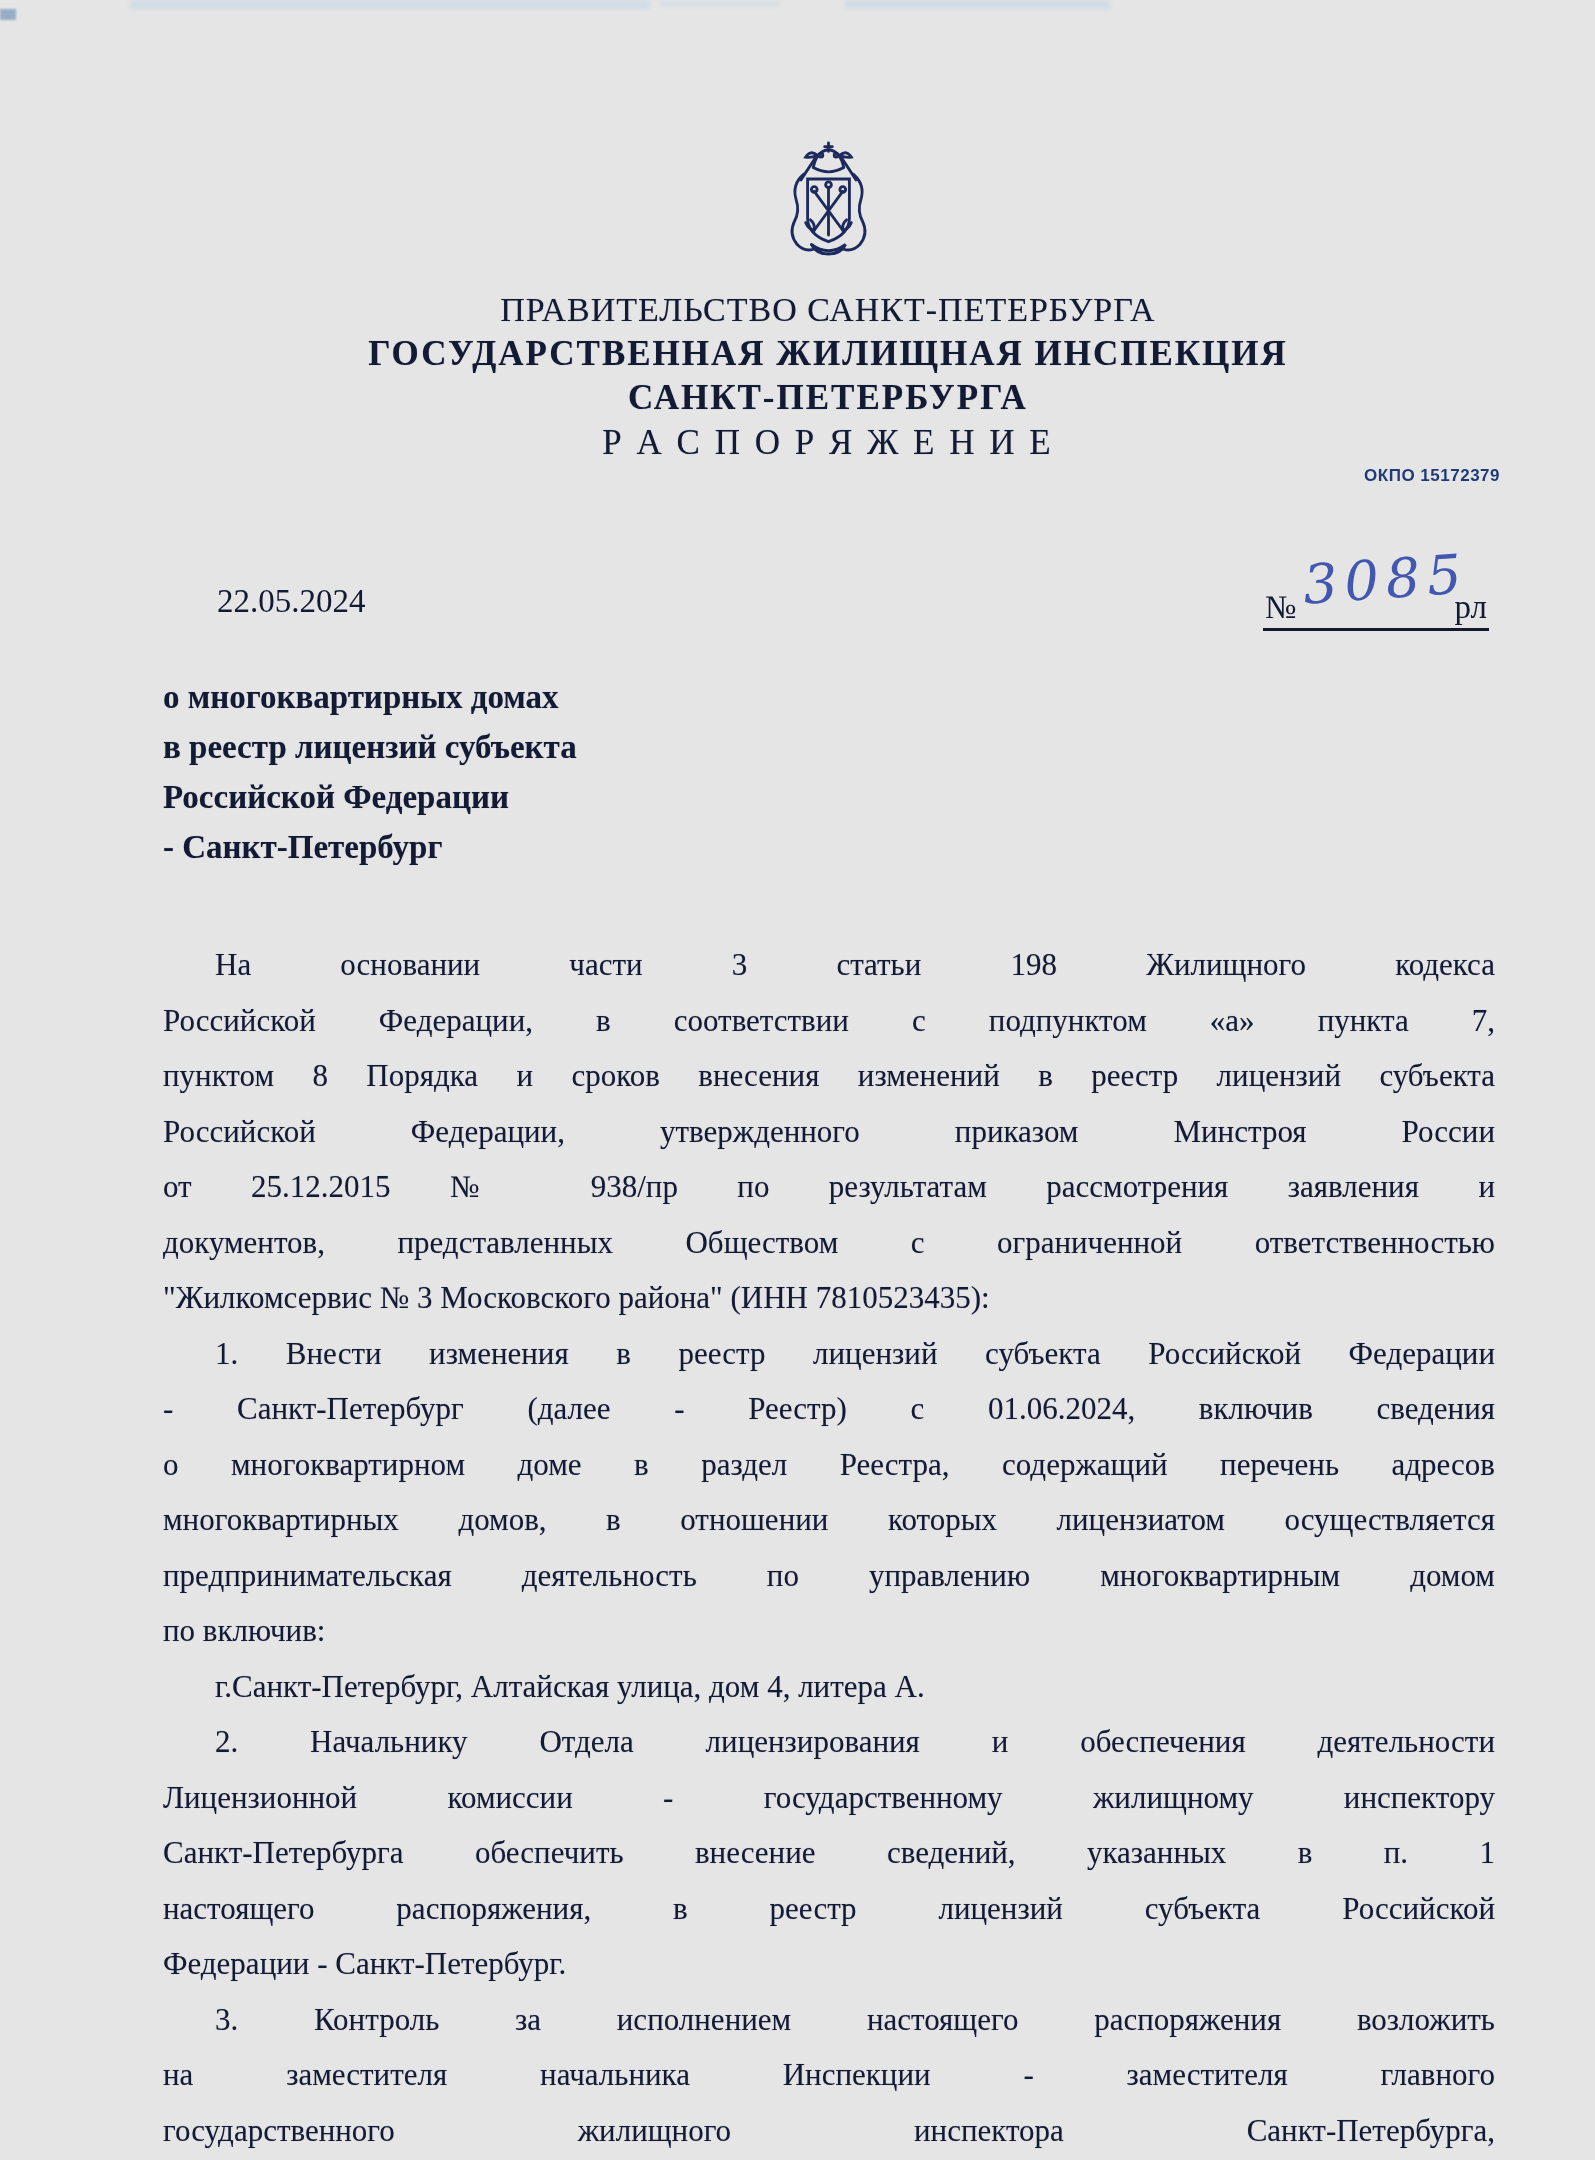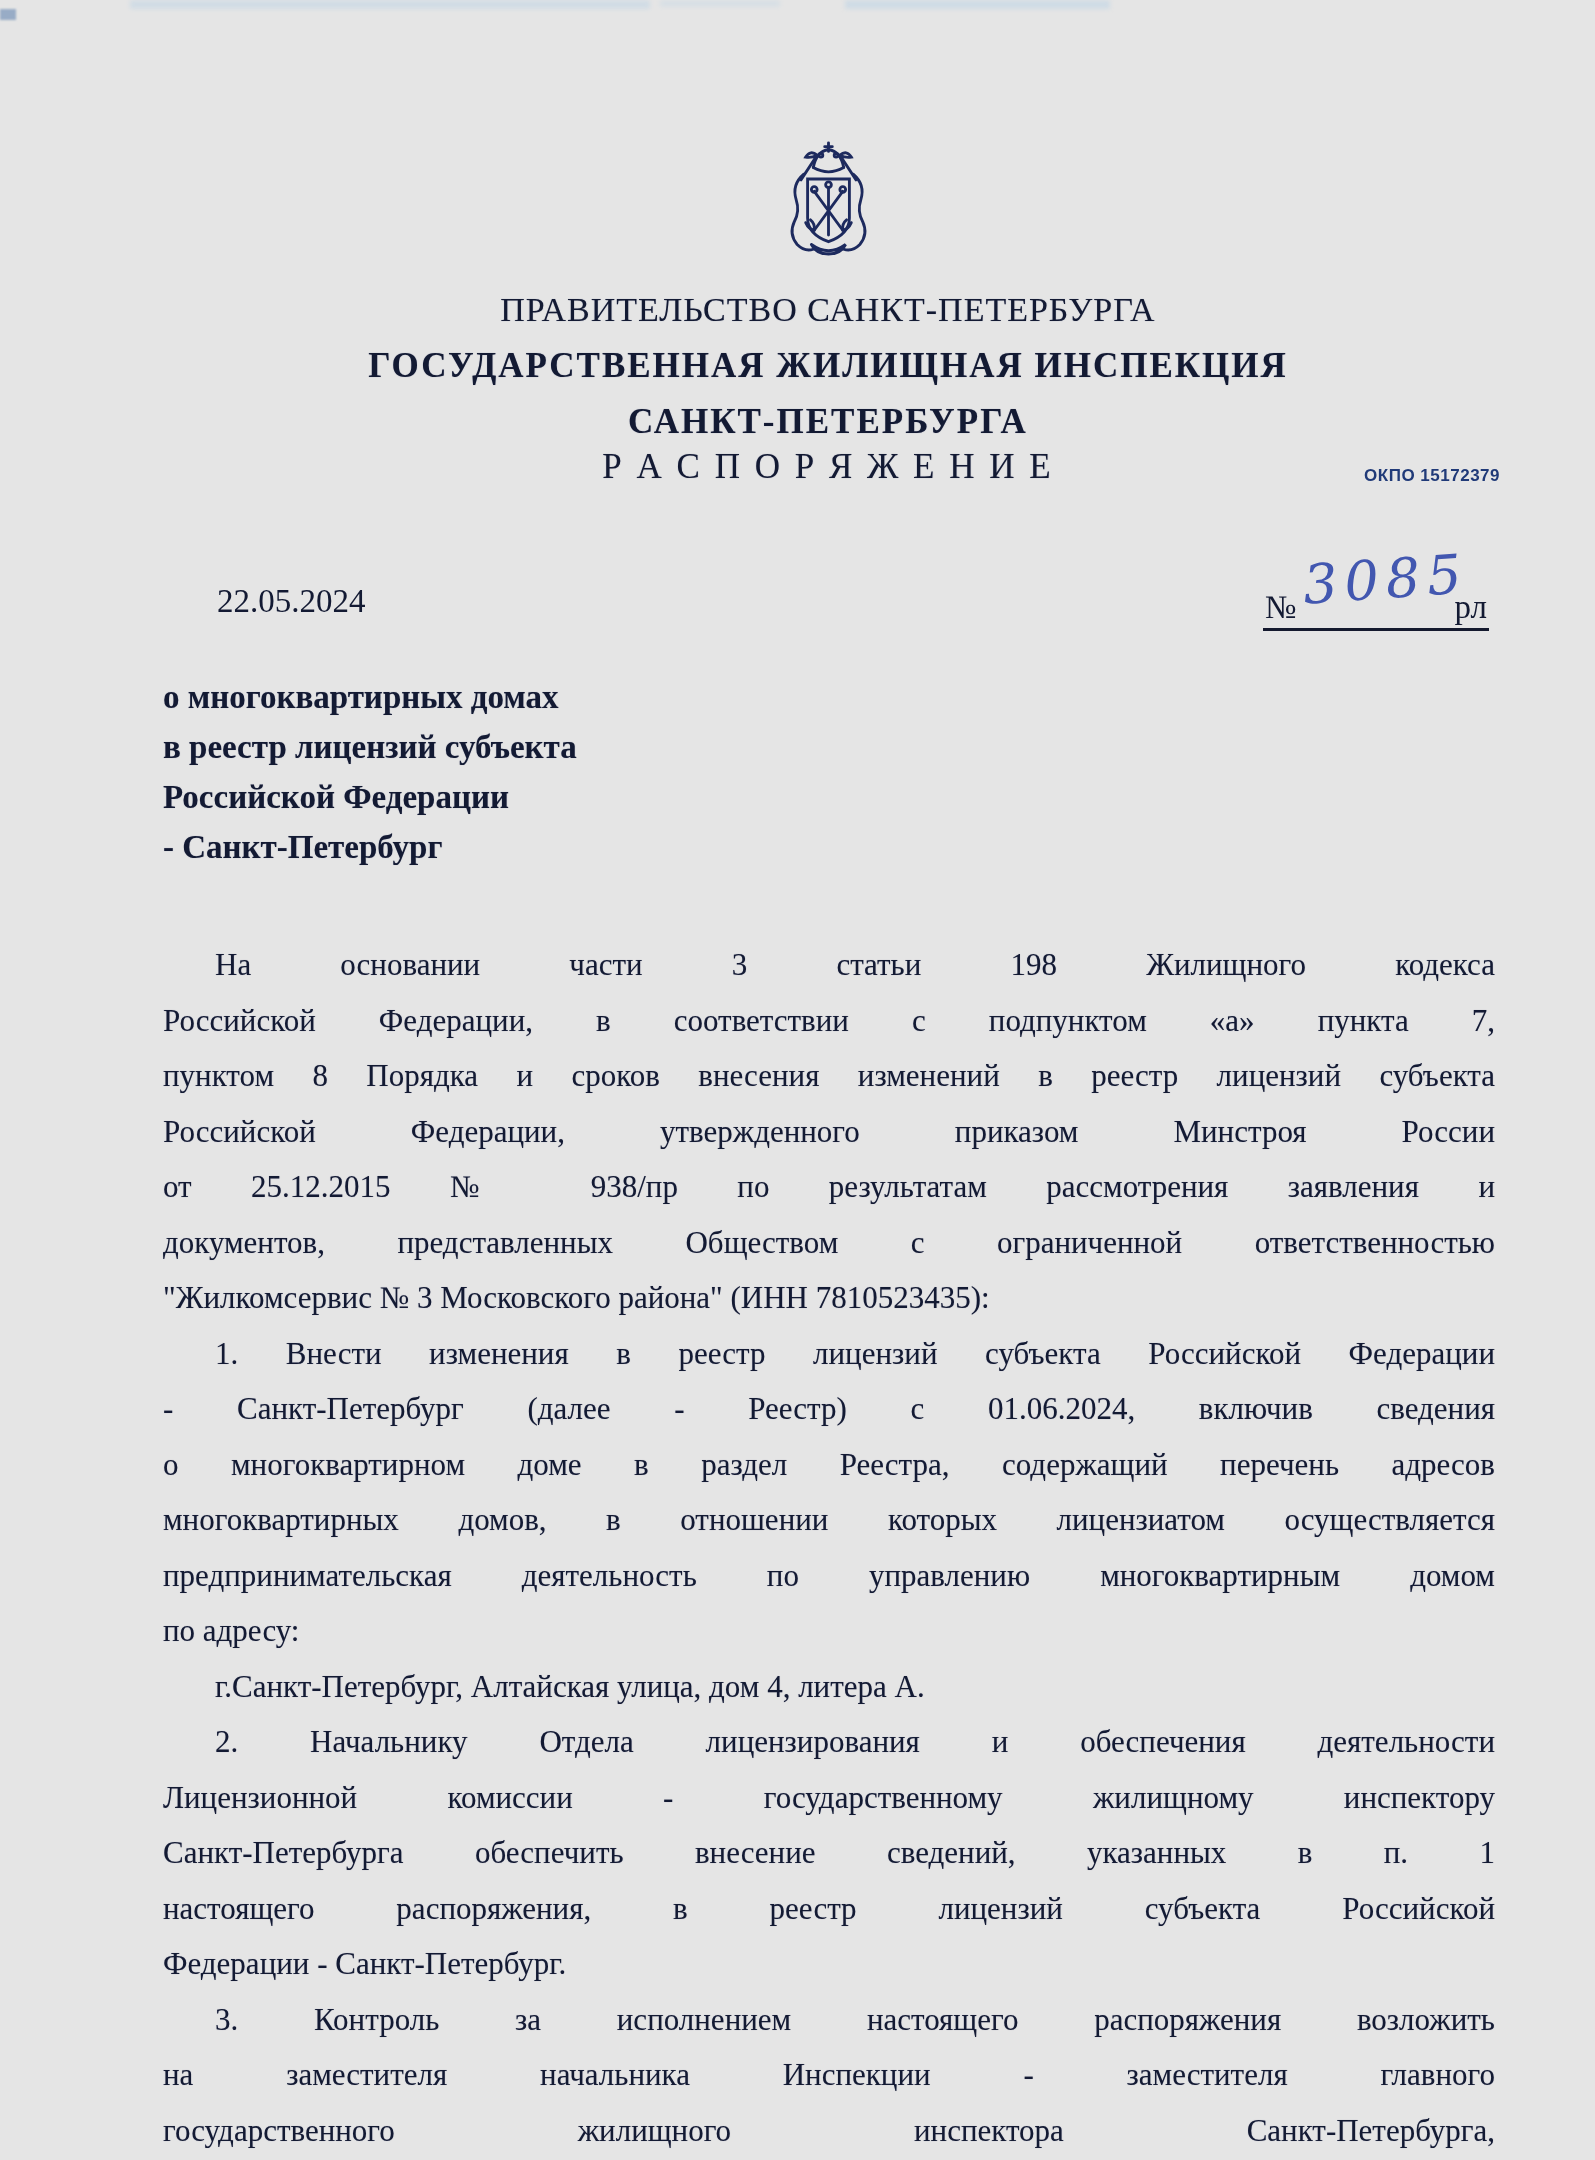--- a/index.html
+++ b/index.html
@@ -21,21 +21,21 @@
   .emblem{position:absolute;left:771px;top:140px;width:115px;height:133px;}
   .emblem svg{width:100%;height:100%;}
   .emblem path,.emblem circle,.emblem line{stroke:#1d2a5e;fill:none;stroke-width:3;stroke-linecap:round;}
 
   .org-block{
     position:absolute;left:163px;top:288px;width:1330px;
     text-align:center;
     text-shadow:0 0 1px rgba(24,34,92,.35);
   }
   .org-line1{font-size:34px;letter-spacing:1px;line-height:44px;}
-  .org-line2,.org-line3{font-size:35px;font-weight:bold;letter-spacing:2px;line-height:44px;margin-top:12px;}
+  .org-line2,.org-line3{font-size:35px;font-weight:bold;letter-spacing:2px;line-height:44px;}
   .doc-type{font-size:35px;font-weight:normal;letter-spacing:3px;line-height:46px;}
 
   .okpo{
     position:absolute;left:1300px;top:466px;width:200px;
     font-family:Liberation Sans, sans-serif;
     font-weight:600;font-size:17px;color:#203a78;letter-spacing:.5px;text-align:right;
   }
 
   .date{position:absolute;left:217px;top:583px;font-size:33px;}
   .number-group{
@@ -141,21 +141,21 @@
         <div class="line">от 25.12.2015 № 938/пр по результатам рассмотрения заявления и</div>
         <div class="line">документов, представленных Обществом с ограниченной ответственностью</div>
         <div class="line last">"Жилкомсервис № 3 Московского района" (ИНН 7810523435):</div>
       </div>
       <div class="para">
         <div class="line indent">1. Внести изменения в реестр лицензий субъекта Российской Федерации</div>
         <div class="line">- Санкт-Петербург (далее - Реестр) с 01.06.2024, включив сведения</div>
         <div class="line">о многоквартирном доме в раздел Реестра, содержащий перечень адресов</div>
         <div class="line">многоквартирных домов, в отношении которых лицензиатом осуществляется</div>
         <div class="line">предпринимательская деятельность по управлению многоквартирным домом</div>
-        <div class="line last">по адресу:</div>
+        <div class="line last">по включив:</div>
       </div>
       <div class="para">
         <div class="line indent last">г.Санкт-Петербург, Алтайская улица, дом 4, литера А.</div>
       </div>
       <div class="para">
         <div class="line indent">2. Начальнику Отдела лицензирования и обеспечения деятельности</div>
         <div class="line">Лицензионной комиссии - государственному жилищному инспектору</div>
         <div class="line">Санкт-Петербурга обеспечить внесение сведений, указанных в п. 1</div>
         <div class="line">настоящего распоряжения, в реестр лицензий субъекта Российской</div>
         <div class="line last">Федерации - Санкт-Петербург.</div>

